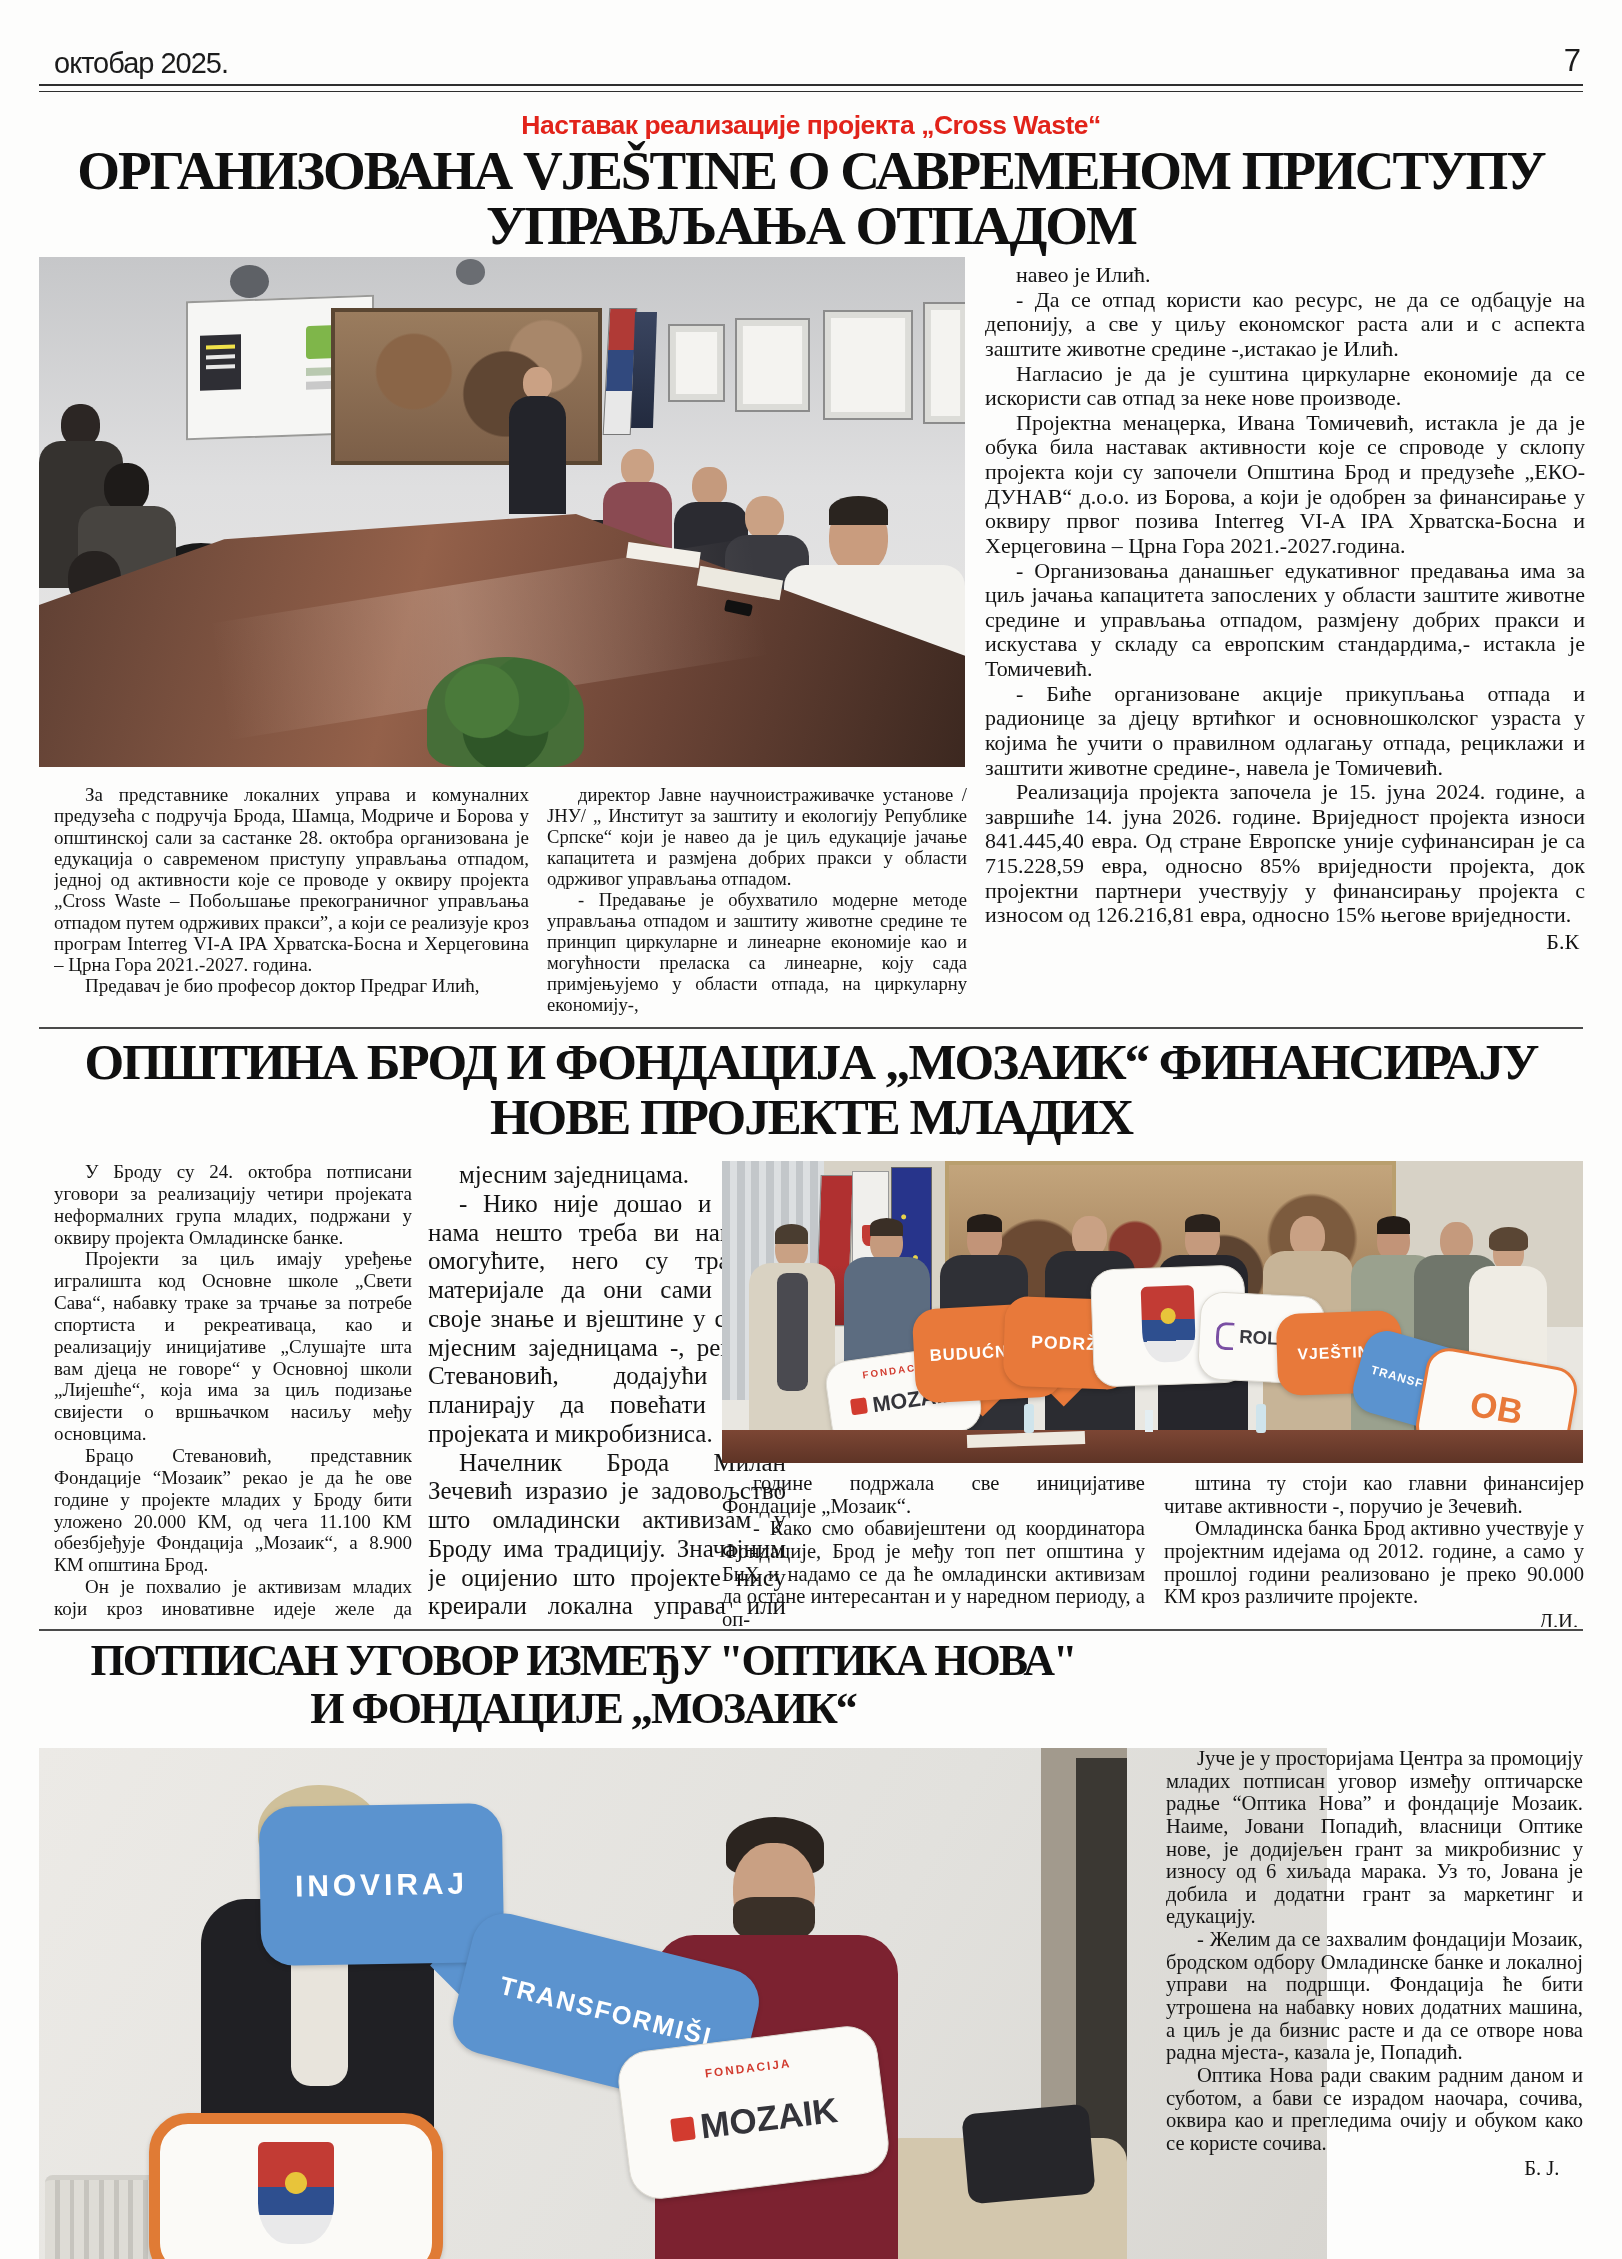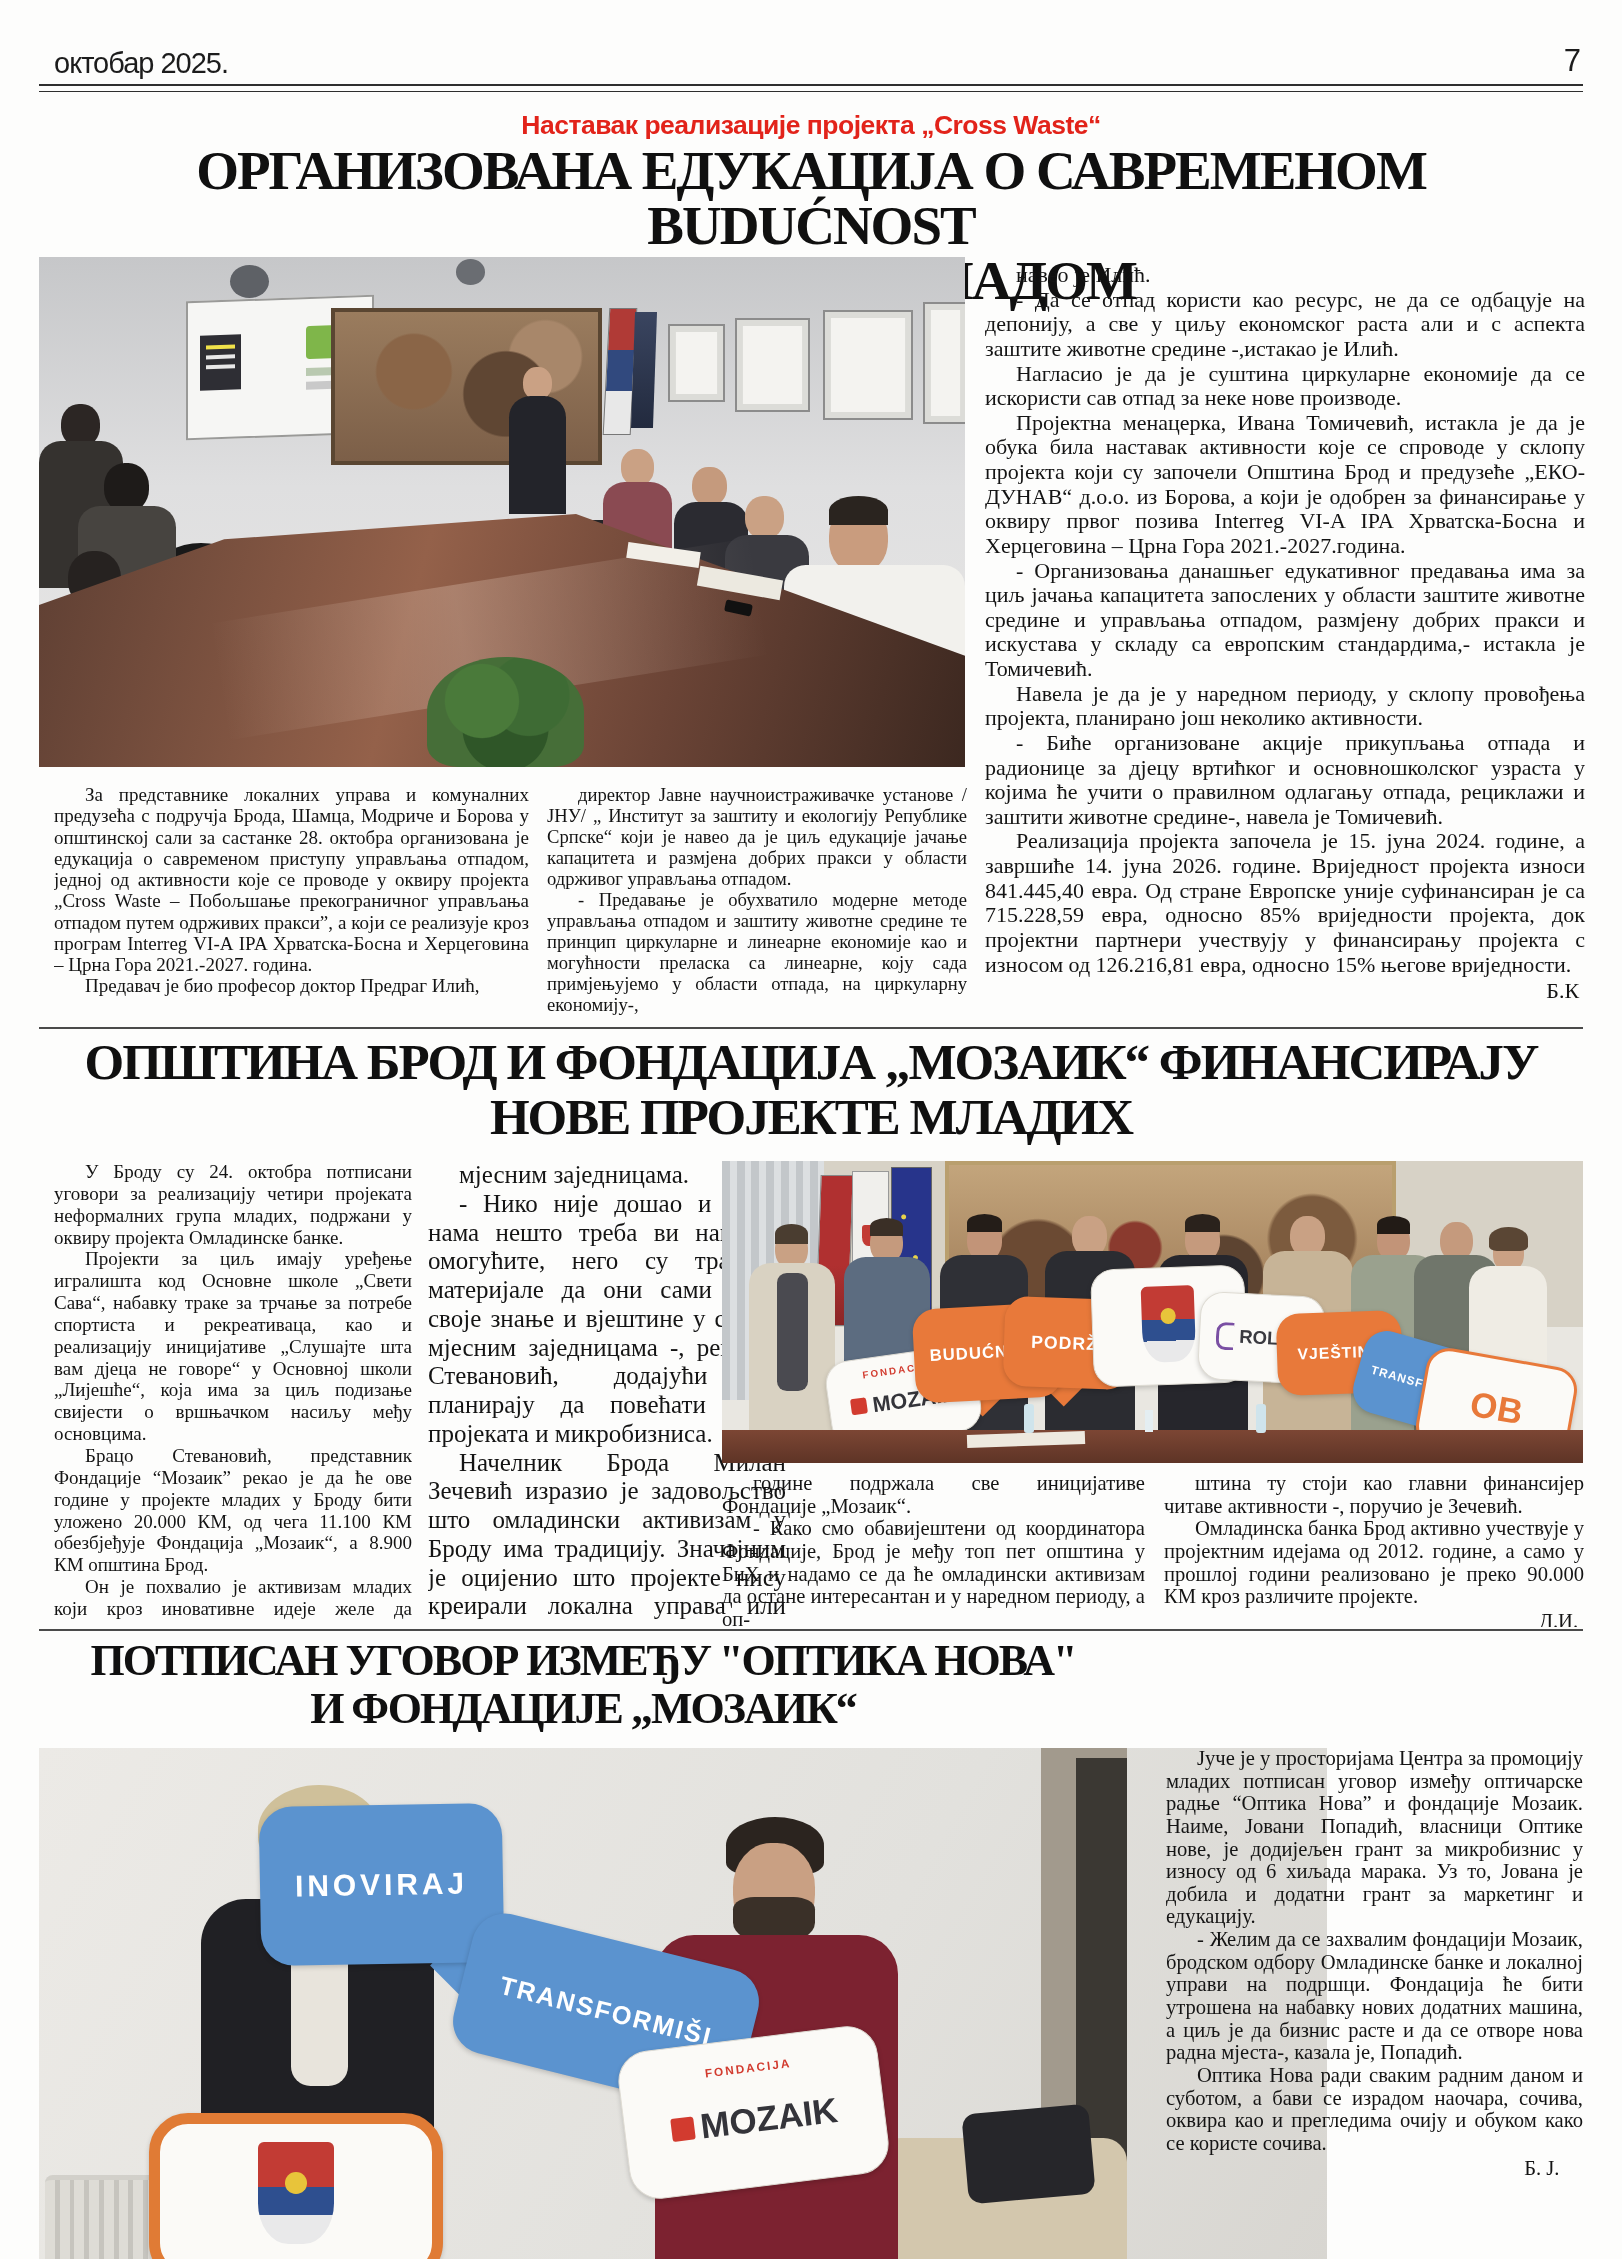--- a/index.html
+++ b/index.html
@@ -60,21 +60,21 @@
 <body>
 
 <div class="page">
 
   <div class="hdr-date">октобар 2025.</div>
   <div class="hdr-page">7</div>
   <div class="hdr-rule"></div>
 
   <div class="kicker">Наставак реализације пројекта „Cross Waste“</div>
   <div class="title t1">
-    <div>ОРГАНИЗОВАНА ЕДУКАЦИЈА О САВРЕМЕНОМ BUDUĆNOST</div>
+    <div>ОРГАНИЗОВАНА VJEŠTINE О САВРЕМЕНОМ ПРИСТУПУ</div>
     <div>УПРАВЉАЊА ОТПАДОМ</div>
   </div>
 
   <div class="photo" style="left:39px;top:257px;width:926px;height:510px;background:linear-gradient(180deg,#c6c7c9,#dfdfe0 45%,#e9e8e6);">
     <div class="s" style="left:191px;top:7.8px;width:39px;height:33px;border-radius:50%;background:#5e6166;"></div>
     <div class="s" style="left:417px;top:2px;width:29px;height:25.5px;border-radius:50%;background:#6a6d72;"></div>
 
     <div class="s" style="left:147px;top:41px;width:184px;height:135px;background:#f6f6f4;border:2.9px solid #9a9a98;transform:skewY(-2deg);">
       <div class="s" style="left:11.8px;top:33px;width:41px;height:55px;background:#2e2e34;"></div>
       <div class="s" style="left:17.6px;top:43px;width:29px;height:3.9px;background:#f0e24a;box-shadow:0 9.8px 0 #e8e8e8,0 19.6px 0 #e8e8e8;"></div>
@@ -155,21 +155,20 @@
   <div class="col a1c2">
     <p>директор Јавне научноистраживачке установе /ЈНУ/ „ Институт за заштиту и екологију Републике Српске“ који је навео да је циљ едукације јачање капацитета и размјена добрих пракси у области одрживог управљања отпадом.</p>
     <p>- Предавање је обухватило модерне методе управљања отпадом и заштиту животне средине те принцип циркуларне и линеарне економије као и могућности преласка са линеарне, коју сада примјењујемо у области отпада, на циркуларну економију-,</p>
   </div>
   <div class="col a1c3">
     <p>навео је Илић.</p>
     <p>- Да се отпад користи као ресурс, не да се одбацује на депонију, а све у циљу економског раста али и с аспекта заштите животне средине -,истакао је Илић.</p>
     <p>Нагласио је да је суштина циркуларне економије  да се искористи сав отпад за неке нове производе.</p>
     <p>Пројектна менацерка, Ивана Томичевић, истакла је да је обука била наставак активности које се спроводе у склопу пројекта који су започели Општина Брод и предузеће „ЕКО-ДУНАВ“ д.о.о. из Борова, а који је одобрен за финансирање у оквиру првог позива Interreg VI-A IPA  Хрватска-Босна и Херцеговина – Црна Гора 2021.-2027.година.</p>
     <p>- Организовања данашњег едукативног предавања има за циљ јачања капацитета запослених у области заштите животне средине и управљања отпадом, размјену добрих пракси и искустава у складу са европским стандардима,- истакла је Томичевић.</p>
-    <p>Навела је да је у наредном периоду, у склопу провођења пројекта, планирано још неколико активности.</p>
     <p>- Биће организоване акције прикупљања отпада и радионице за дјецу вртићког и основношколског узраста у којима ће учити о правилном одлагању отпада, рециклажи и заштити животне средине-, навела је Томичевић.</p>
     <p>Реализација пројекта започела је 15. јуна 2024. године, а завршиће 14. јуна 2026. године. Вриједност пројекта износи 841.445,40 евра. Од стране Европске уније  суфинансиран је са 715.228,59 евра, односно 85% вриједности пројекта, док пројектни партнери учествују у финансирању пројекта с износом од 126.216,81 евра, односно 15% његове вриједности.</p>
     <div class="sig">Б.К</div>
   </div>
 
   <div class="rule" style="top:1027px;"></div>
 
   <div class="title t2">
     <div>ОПШТИНА БРОД И ФОНДАЦИЈА „МОЗАИК“ ФИНАНСИРАЈУ</div>
     <div>НОВЕ ПРОЈЕКТЕ МЛАДИХ</div>

